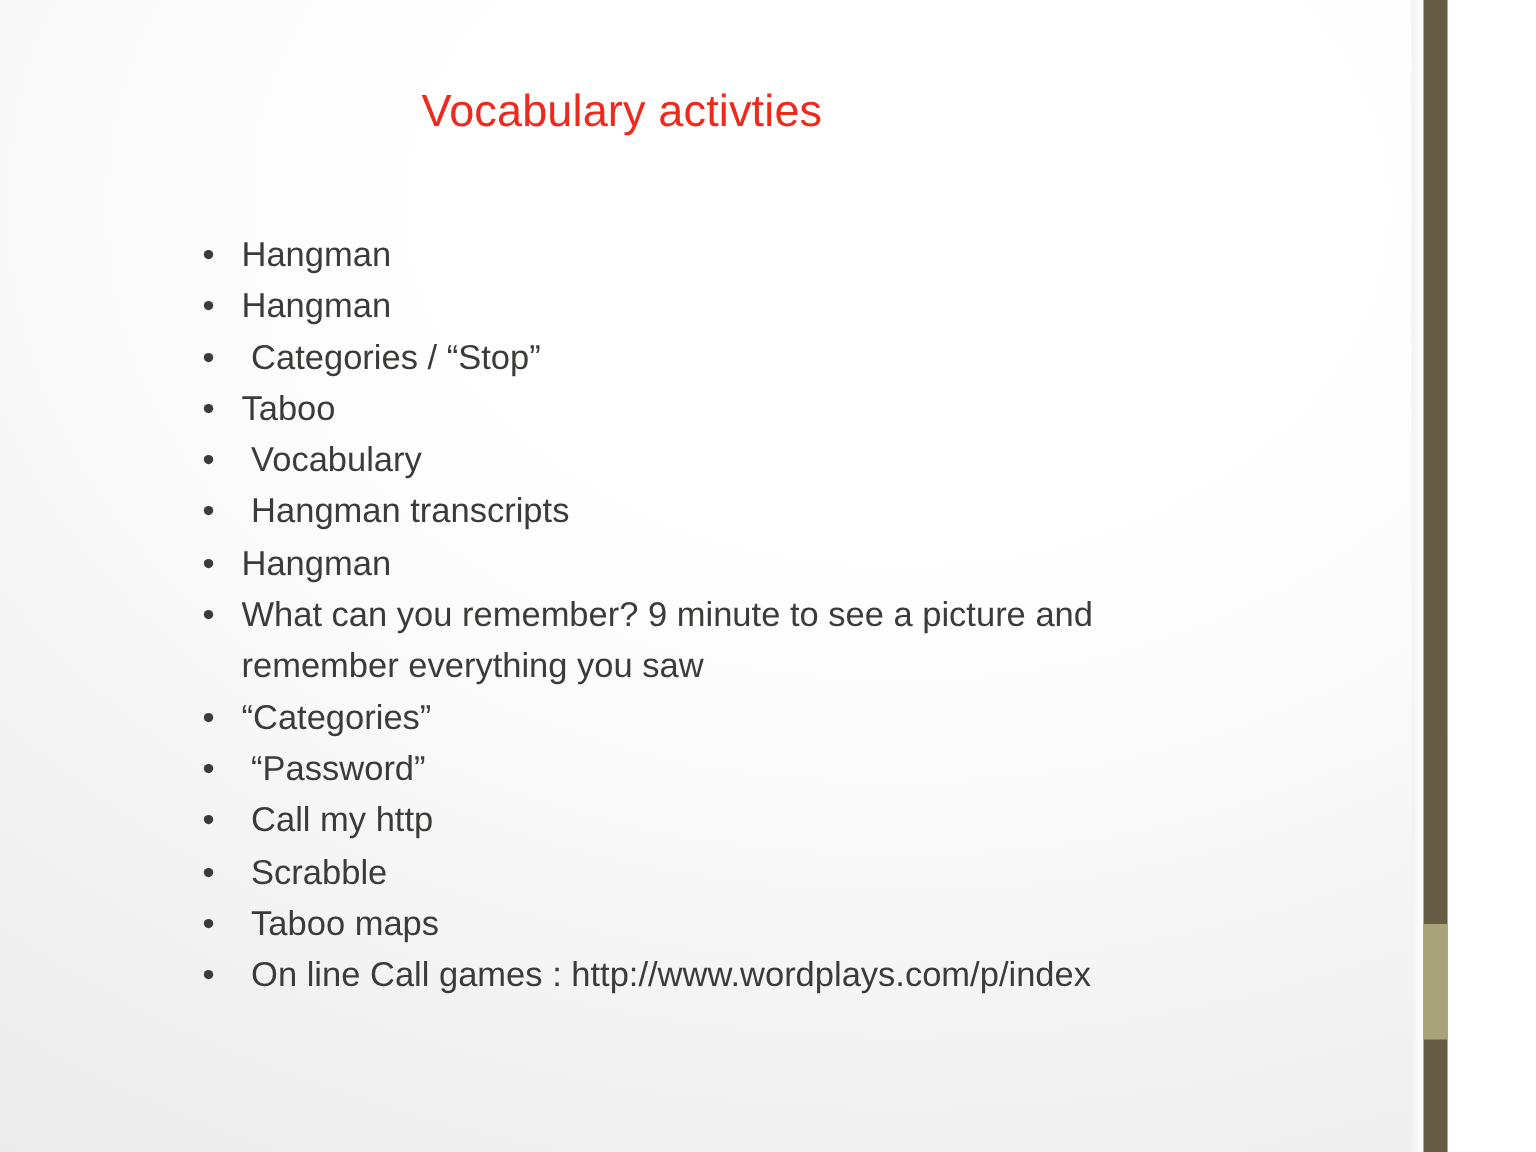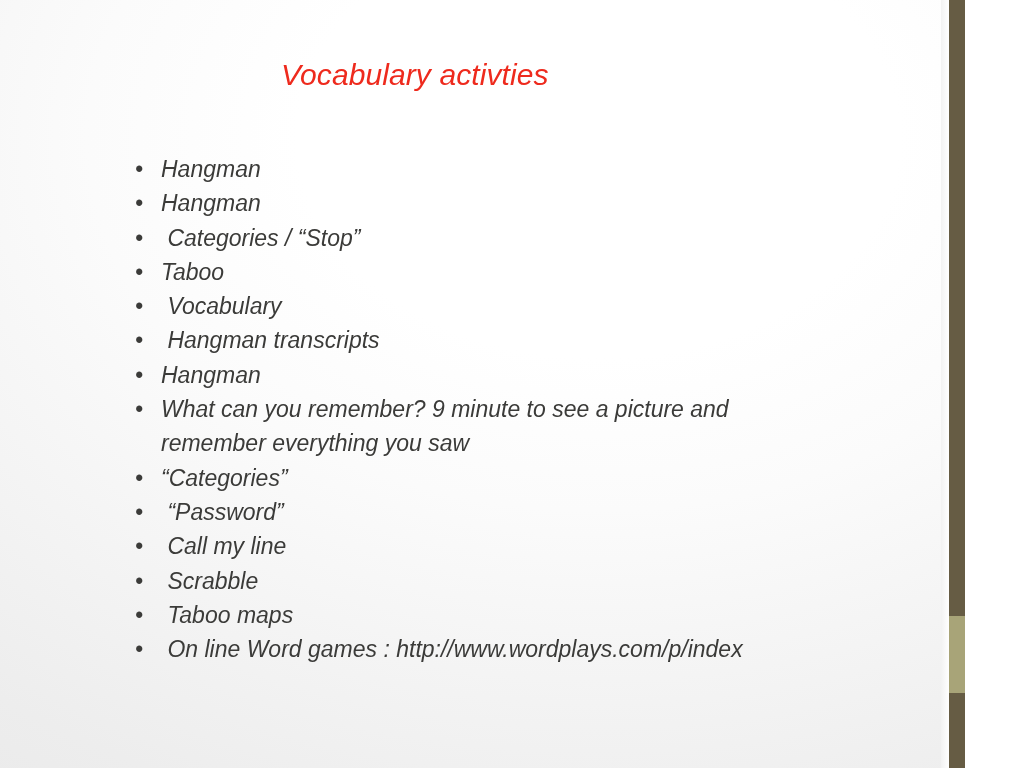--- a/index.html
+++ b/index.html
@@ -13,21 +13,20 @@
     font-family: "Liberation Sans", sans-serif;
     background: #ffffff;
   }
 
   #slide {
     position: relative;
     width: 965px;
     height: 768px;
     overflow: hidden;
     background-color: #e5e5e5;
-    font-style: italic;
   }
 
   
   #slide-background {
     position: absolute;
     inset: 0;
     background:
       radial-gradient(120% 110% at 62% 18%,
         #ffffff 0%,
         #ffffff 26%,
@@ -130,19 +129,19 @@
   <li><span class="bullet">•</span><span class="item-text">Hangman</span></li>
       <li><span class="bullet">•</span><span class="item-text">Hangman</span></li>
       <li><span class="bullet">•</span><span class="item-text"> Categories / “Stop”</span></li>
       <li><span class="bullet">•</span><span class="item-text">Taboo</span></li>
       <li><span class="bullet">•</span><span class="item-text"> Vocabulary</span></li>
       <li><span class="bullet">•</span><span class="item-text"> Hangman transcripts</span></li>
       <li><span class="bullet">•</span><span class="item-text">Hangman</span></li>
       <li><span class="bullet">•</span><span class="item-text">What can you remember? 9 minute to see a picture and remember everything you saw</span></li>
       <li><span class="bullet">•</span><span class="item-text">“Categories”</span></li>
       <li><span class="bullet">•</span><span class="item-text"> “Password”</span></li>
-      <li><span class="bullet">•</span><span class="item-text"> Call my line</span></li>
+      <li><span class="bullet">•</span><span class="item-text"> Call my http</span></li>
       <li><span class="bullet">•</span><span class="item-text"> Scrabble</span></li>
       <li><span class="bullet">•</span><span class="item-text"> Taboo maps</span></li>
-      <li><span class="bullet">•</span><span class="item-text"> On line Word games : http://www.wordplays.com/p/index</span></li>
+      <li><span class="bullet">•</span><span class="item-text"> On line Call games : http://www.wordplays.com/p/index</span></li>
     </ul>
 
 </div>
 
 </body></html>

